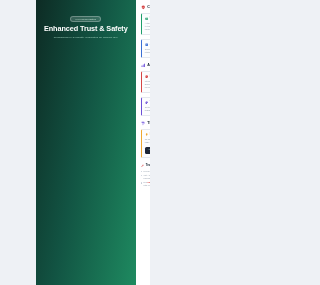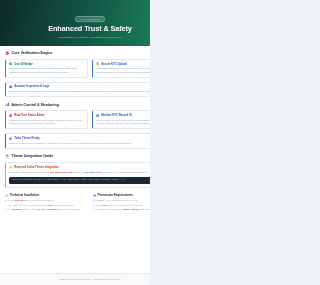--- a/index.html
+++ b/index.html
@@ -5,21 +5,21 @@
   * { box-sizing: border-box; margin: 0; padding: 0; }
   html, body {
     width: 150px; height: 285px;
     font-family: "Liberation Sans", sans-serif;
     background: #eef1f5;
     overflow: hidden;
   }
   .page {
     width: 180px; height: 285px;
     background: #ffffff;
-    display: flex; flex-direction: column;
+    display: flex; flex-direction: row; margin-left: 36px;
   }
 
   
   .hero {
     background: linear-gradient(100deg, #0d2b24 0%, #125443 45%, #1e8a60 100%);
     padding: 6px 8px 7px 8px;
     text-align: center;
     position: relative;
     flex: 0 0 auto;
   }

